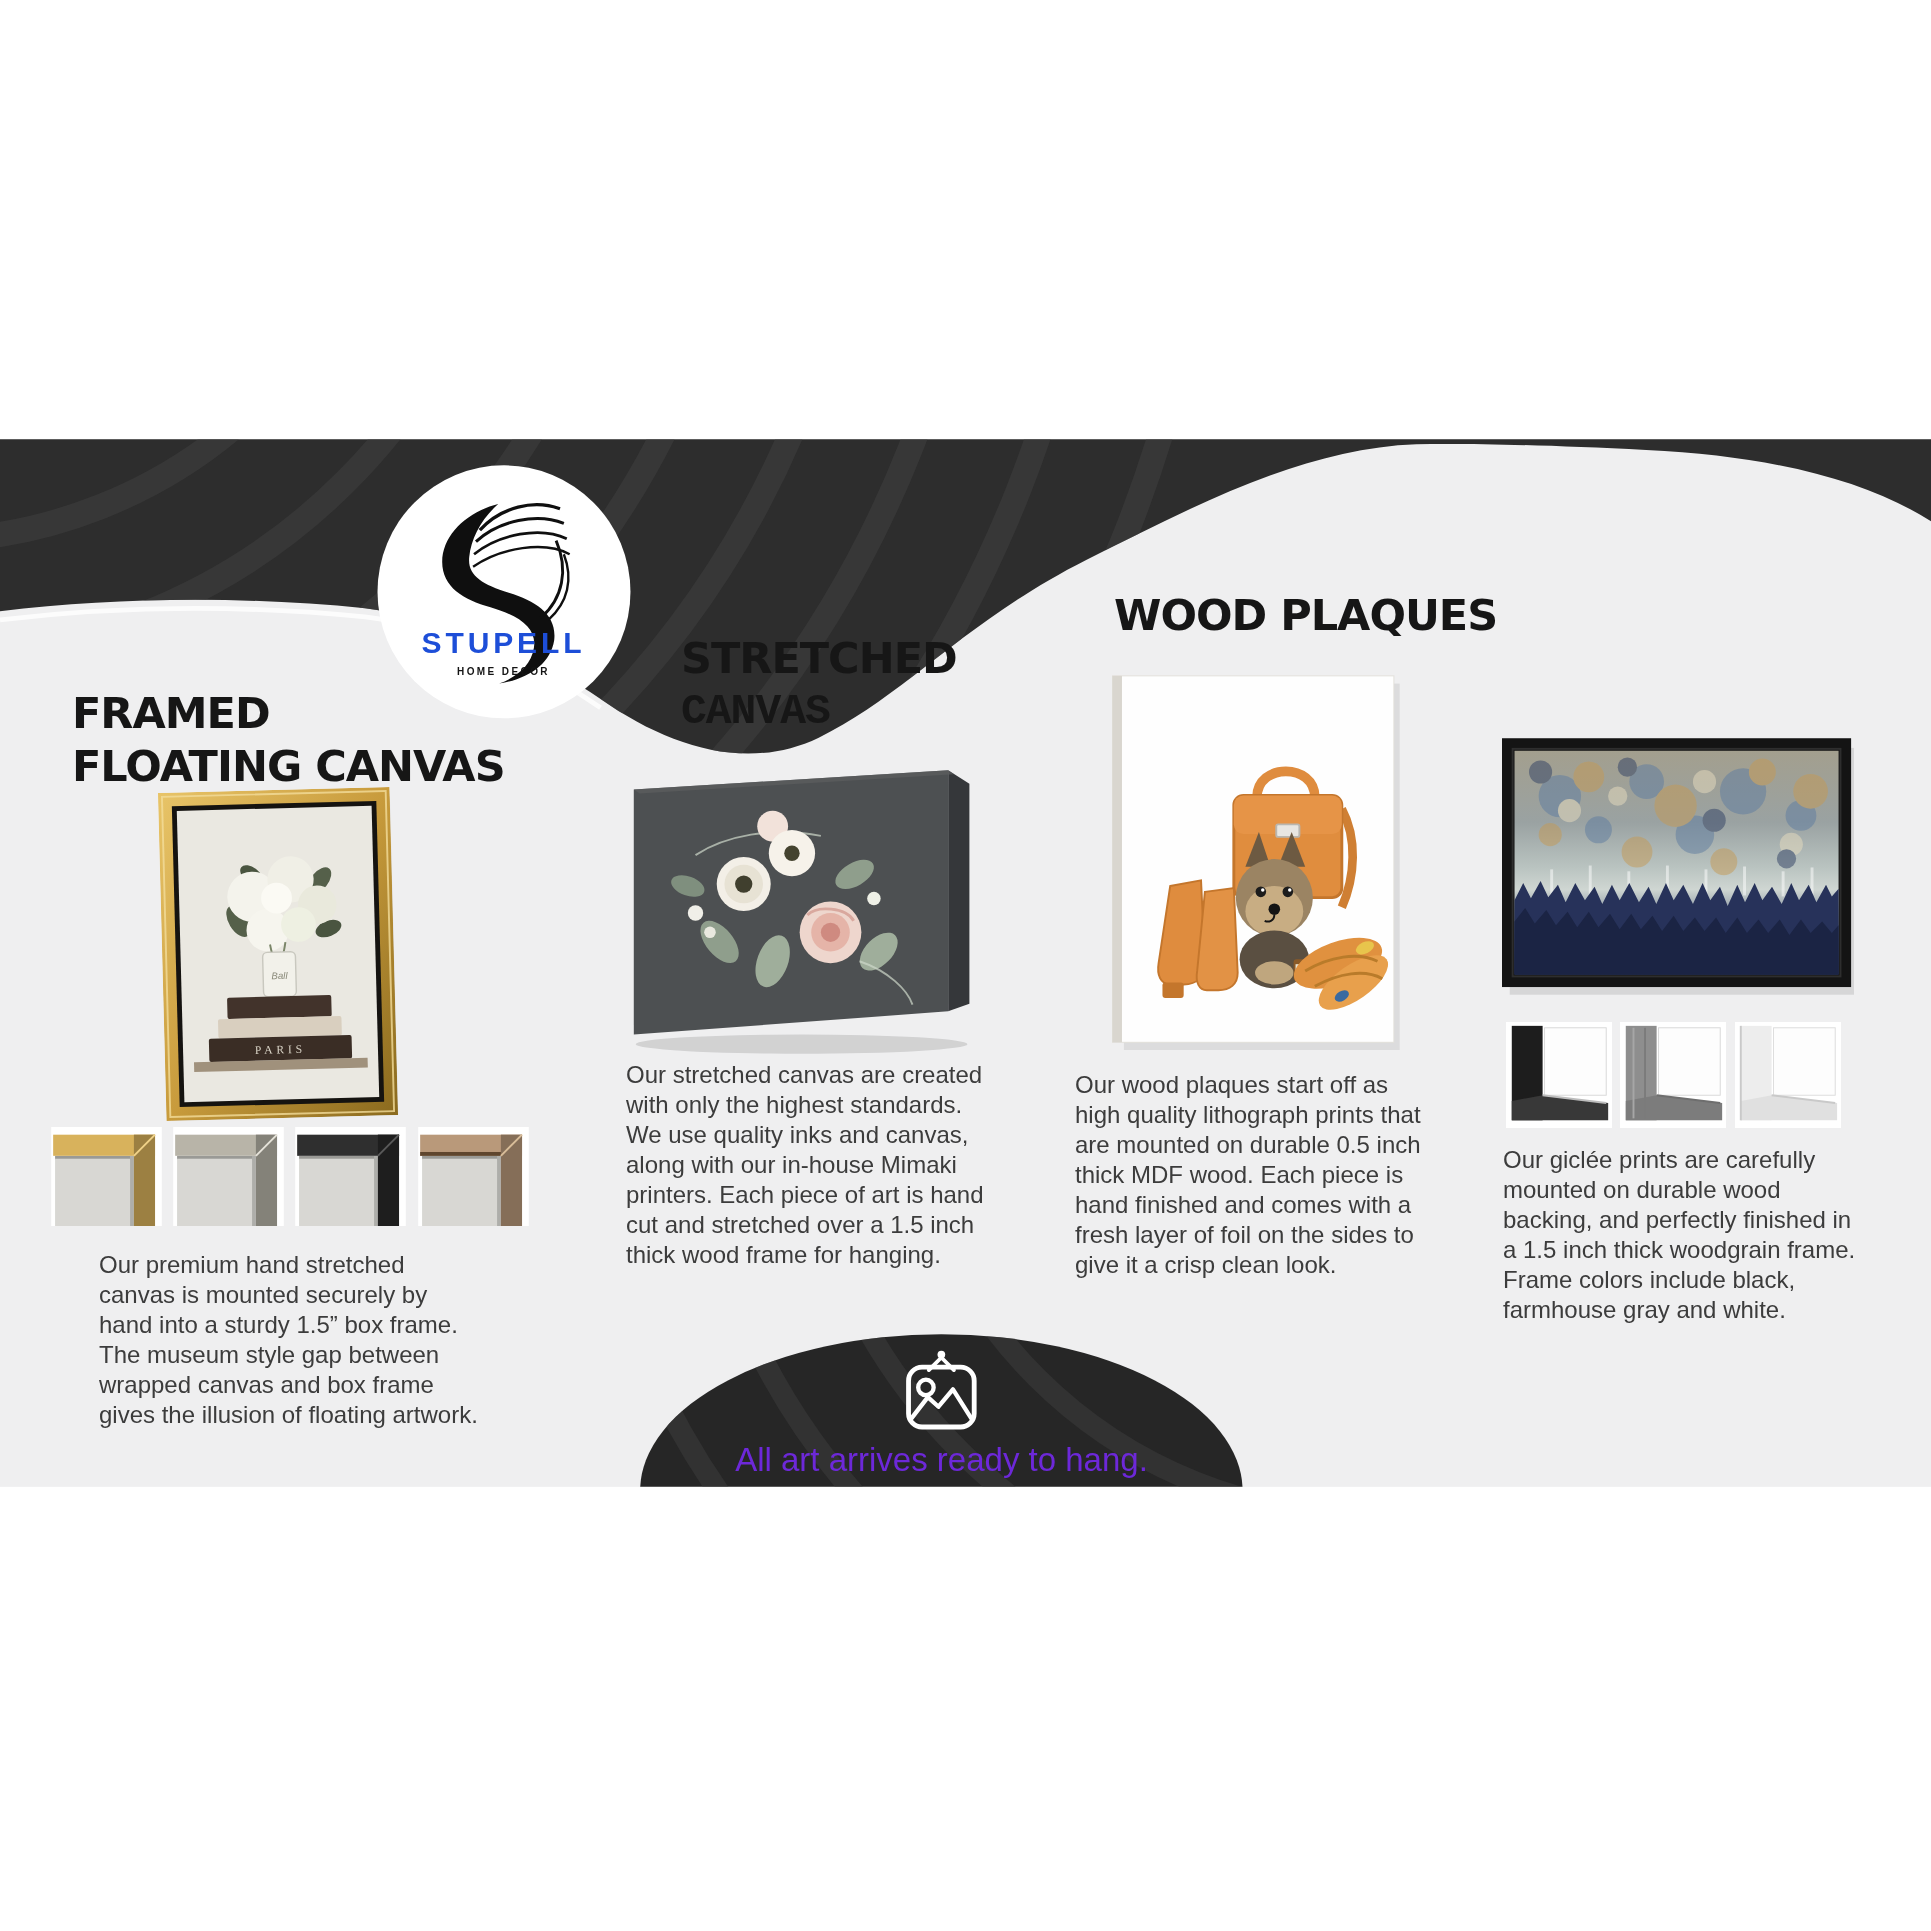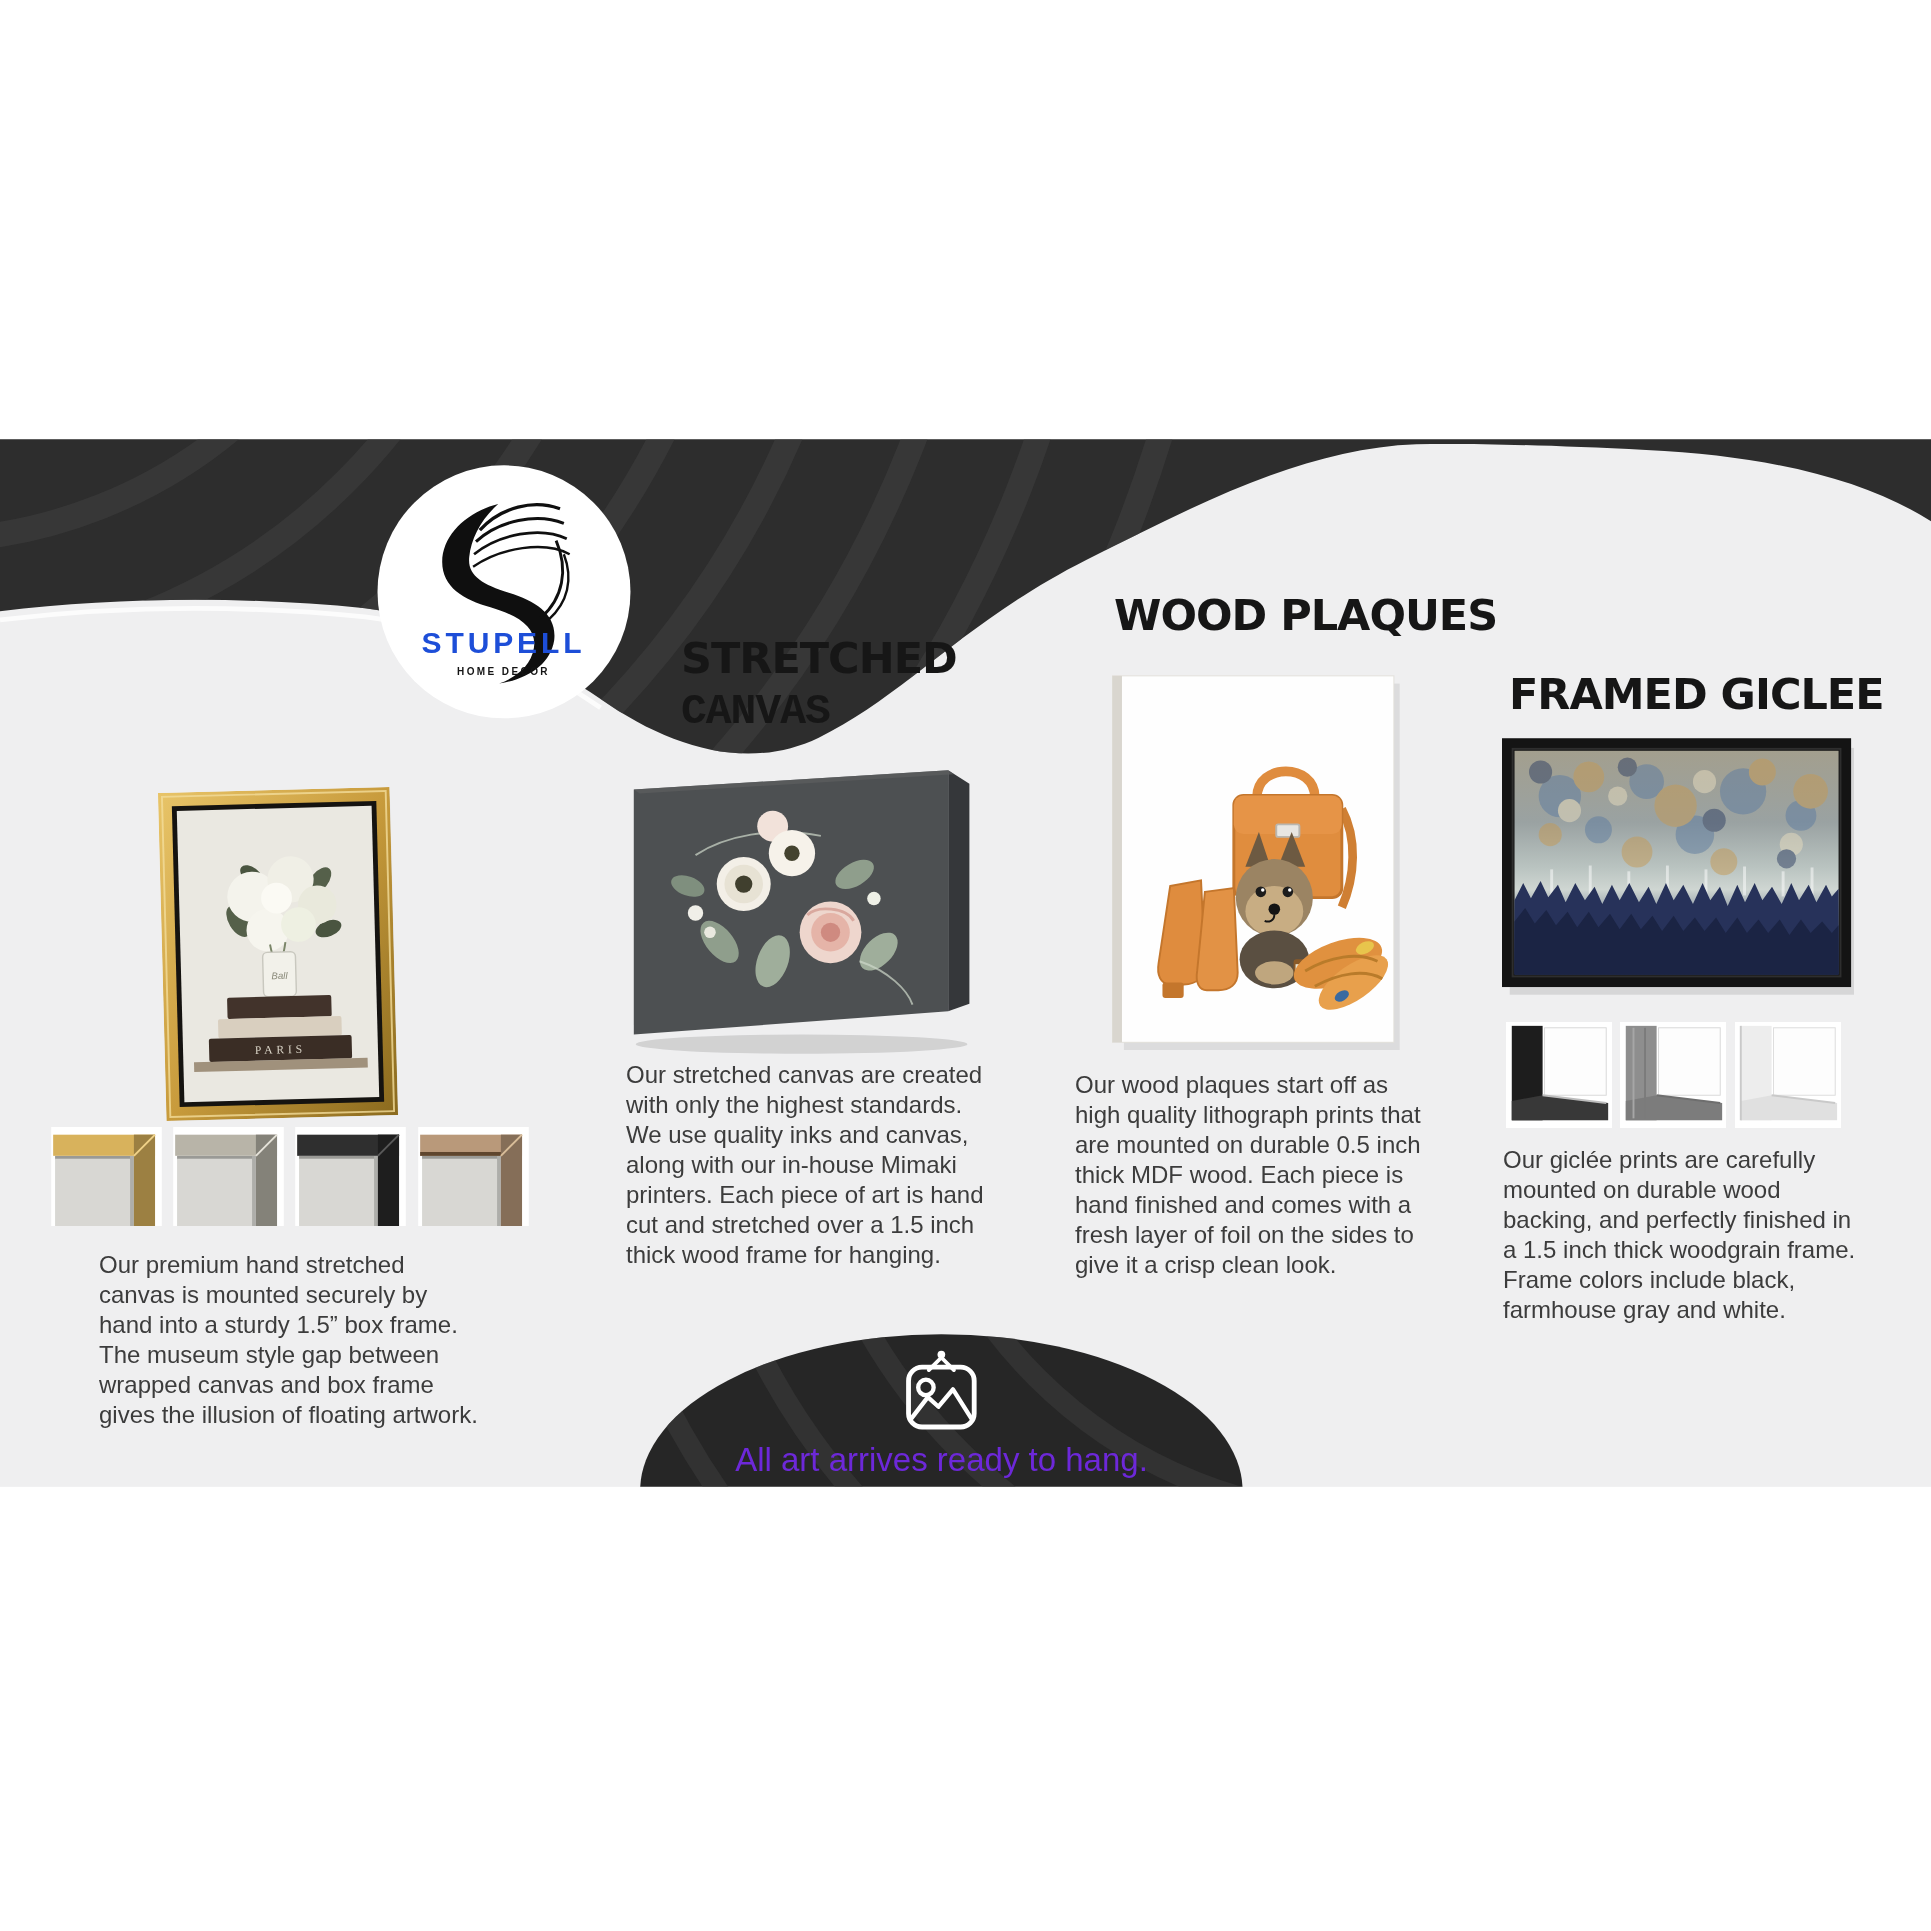--- a/index.html
+++ b/index.html
@@ -97,26 +97,29 @@
       <path d="M962,1419 L975,1406 L988,1419" stroke-width="4"></path>
       <rect x="941" y="1416" width="68" height="62" rx="14" stroke-width="5"></rect>
       <circle cx="959" cy="1437" r="8" stroke-width="4.5"></circle>
       <path d="M944,1469 L961,1447 L972,1457 L987,1439 L1006,1469" stroke-width="4.5"></path>
     </g>
   </svg>
 
   <div class="abs logo-name" style="left:378px;top:626px;width:251px;">STUPELL</div>
   <div class="abs logo-tagline" style="left:378px;top:666px;width:251px;">HOME DECOR</div>
 
+  <div class="abs heading" style="left:72px;top:687px;">
+    <span style="display:block;">FRAMED</span>
+    <span style="display:block;">FLOATING CANVAS</span>
+  </div>
   <div class="abs heading" style="left:681px;top:632px;">
     <span style="display:block;">STRETCHED</span>
     <span style="display:block;font-family:Liberation Mono, monospace;">CANVAS</span>
   </div>
   <div class="abs heading" style="left:1077px;top:589px;margin-left:37px;">WOOD PLAQUES</div>
-  <div class="abs heading" style="left:1509px;top:668px;">FRAMED GICLEE</div>
 
   <svg class="abs" style="left:162px;top:790px;transform:rotate(-1.5deg);" width="232" height="328" viewBox="0 0 240 340">
     <rect x="6" y="10" width="238" height="334" fill="#000000" opacity="0.08"></rect>
     <rect x="0" y="0" width="240" height="340" fill="url(#goldGrad)"></rect>
     <rect x="4" y="4" width="232" height="332" fill="none" stroke="#f3dc9a" stroke-width="2" opacity="0.8"></rect>
     <rect x="14" y="14" width="212" height="312" fill="#151310"></rect>
     <rect x="19" y="19" width="202" height="302" fill="#eae8e1"></rect>
     <g>
       <ellipse cx="80" cy="135" rx="10" ry="18" fill="#55604a" transform="rotate(-30 80 135)"></ellipse>
       <ellipse cx="165" cy="95" rx="9" ry="16" fill="#55604a" transform="rotate(40 165 95)"></ellipse>

